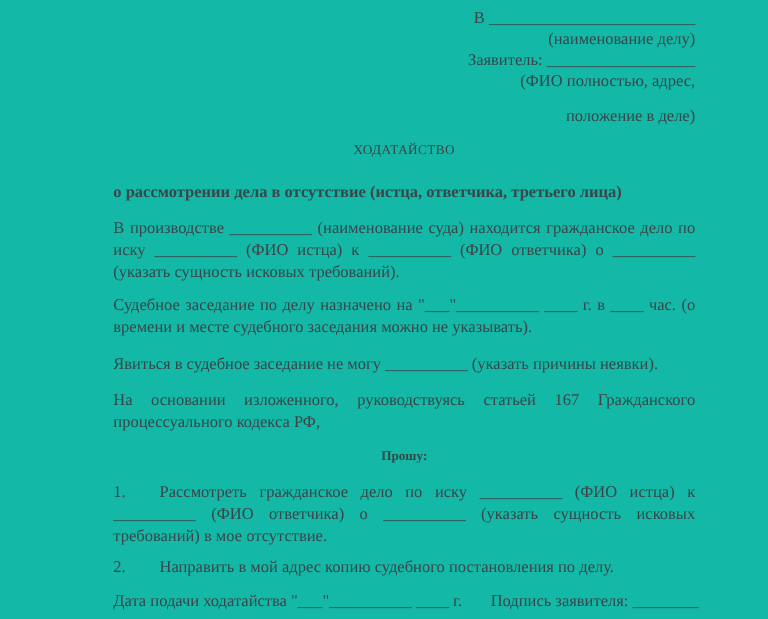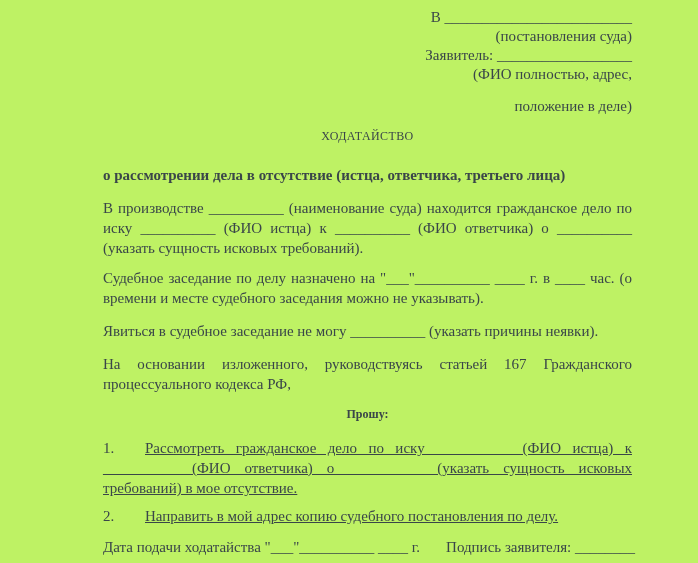--- a/index.html
+++ b/index.html
@@ -2,21 +2,21 @@
 <html><head>
 <meta charset="utf-8">
 <style>
   * { margin: 0; padding: 0; box-sizing: border-box; }
   html, body { background: #ffffff; }
   body { width: 698px; height: 563px; overflow: hidden; }
 
   .page {
     width: 698px;
     height: 563px;
-    background: #bef264;
+    background: #14b8a6;
     padding: 8px 66px 0 103px;
     font-family: "Liberation Serif", "DejaVu Serif", serif;
     font-size: 15px;
     line-height: 20px;
     color: #3a4649;
     overflow: hidden;
   }
 
   .doc-header { text-align: right; line-height: 19px; }
   .doc-header div { min-height: 19px; }
@@ -37,35 +37,35 @@
   .p.tight { margin-top: 10px; }
 
   .request-heading {
     text-align: center;
     font-weight: bold;
     font-size: 12px;
     line-height: 21px;
     margin-top: 10px;
   }
 
-  .item { text-align: justify; margin-top: 13px; text-decoration: underline; }
+  .item { text-align: justify; margin-top: 13px; }
   .item.tight { margin-top: 8px; }
   .item .num { display: inline-block; width: 42px; }
 
   .footer { margin-top: 11px; white-space: nowrap; }
   .footer .sig { margin-left: 26px; }
 </style>
 </head>
 <body>
 
 <div class="page">
 
   <div class="doc-header">
     <div>В _________________________</div>
-    <div>(постановления суда)</div>
+    <div>(наименование делу)</div>
     <div>Заявитель: __________________</div>
     <div>(ФИО полностью, адрес,</div>
     <div class="spacer"></div>
     <div>положение в деле)</div>
   </div>
 
   <div class="title">ХОДАТАЙСТВО</div>
 
   <div class="subtitle">о рассмотрении дела в отсутствие (истца, ответчика, третьего лица)</div>
 

